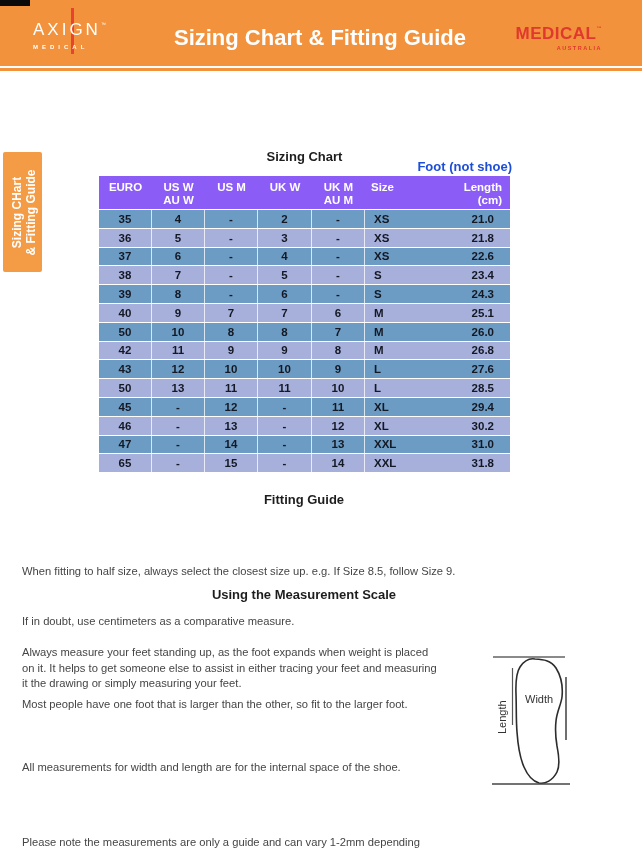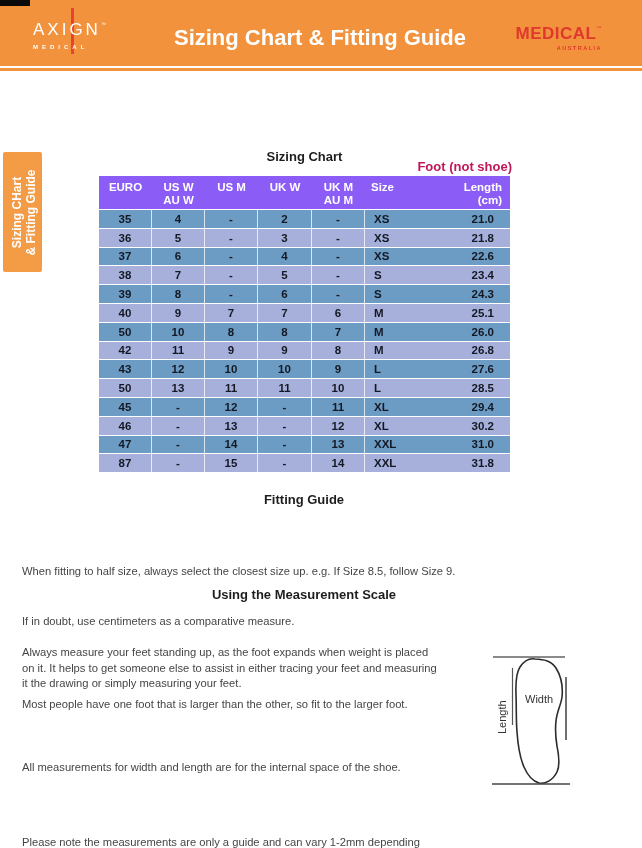--- a/index.html
+++ b/index.html
@@ -21,21 +21,21 @@
   .arch-name .tm2 { font-size:5px; position:relative; top:-9px; }
   .arch-sub { font-size:5.5px; font-weight:700; letter-spacing:1.5px; margin-top:1px; }
   .header-rule { position:absolute; left:0; top:68px; width:642px; height:3px; background:#F2923C; }
 
   
   .side-tab { position:absolute; left:3px; top:152px; width:39px; height:120px; background:#F49B46; border-radius:2px; }
   .side-tab-text { position:absolute; width:120px; height:39px; left:-40.5px; top:40.5px; transform:rotate(-90deg); display:flex; flex-direction:column; align-items:center; justify-content:center; color:#fff; font-weight:700; font-size:12px; line-height:14px; white-space:nowrap; text-align:center; }
 
   
   .chart-title { position:absolute; left:99px; top:149px; width:411px; text-align:center; font-size:13px; font-weight:700; color:#1d1d1d; }
-  .foot-note { position:absolute; left:380px; top:159px; width:132px; text-align:right; font-size:13px; font-weight:700; color:#be185d; }
+  .foot-note { position:absolute; left:380px; top:159px; width:132px; text-align:right; font-size:13px; font-weight:700; color:#1d4ed8; }
   .table { position:absolute; left:99px; top:176px; width:411px; }
   .thead { display:flex; background:#8b5cf6; height:34px; border-bottom:1px solid #fff; }
   .hcell { display:flex; flex-direction:column; justify-content:flex-start; align-items:center; padding-top:5px; color:#fff; font-size:11.5px; font-weight:700; line-height:13px; }
   .hcell.c5 { align-items:flex-start; padding-left:6px; }
   .hcell.c6 { align-items:flex-end; padding-right:8px; }
   .trow { display:flex; height:18.8px; border-bottom:1px solid #fff; }
   .tbody .trow:nth-child(odd)  { background:#6C9CC3; }
   .tbody .trow:nth-child(even) { background:#A6B0DB; }
   .cell { display:flex; align-items:center; justify-content:center; font-size:11.5px; font-weight:700; color:#141824; }
   .trow .cell.c0, .trow .cell.c1, .trow .cell.c2, .trow .cell.c3, .trow .cell.c4 { border-right:1px solid rgba(255,255,255,0.75); }
@@ -230,21 +230,21 @@
         <div class="trow">
           <div class="cell c0">47</div>
           <div class="cell c1">-</div>
           <div class="cell c2">14</div>
           <div class="cell c3">-</div>
           <div class="cell c4">13</div>
           <div class="cell c5">XXL</div>
           <div class="cell c6">31.0</div>
         </div>
         <div class="trow">
-          <div class="cell c0">87</div>
+          <div class="cell c0">65</div>
           <div class="cell c1">-</div>
           <div class="cell c2">15</div>
           <div class="cell c3">-</div>
           <div class="cell c4">14</div>
           <div class="cell c5">XXL</div>
           <div class="cell c6">31.8</div>
         </div>
       </div>
   </div>
 

